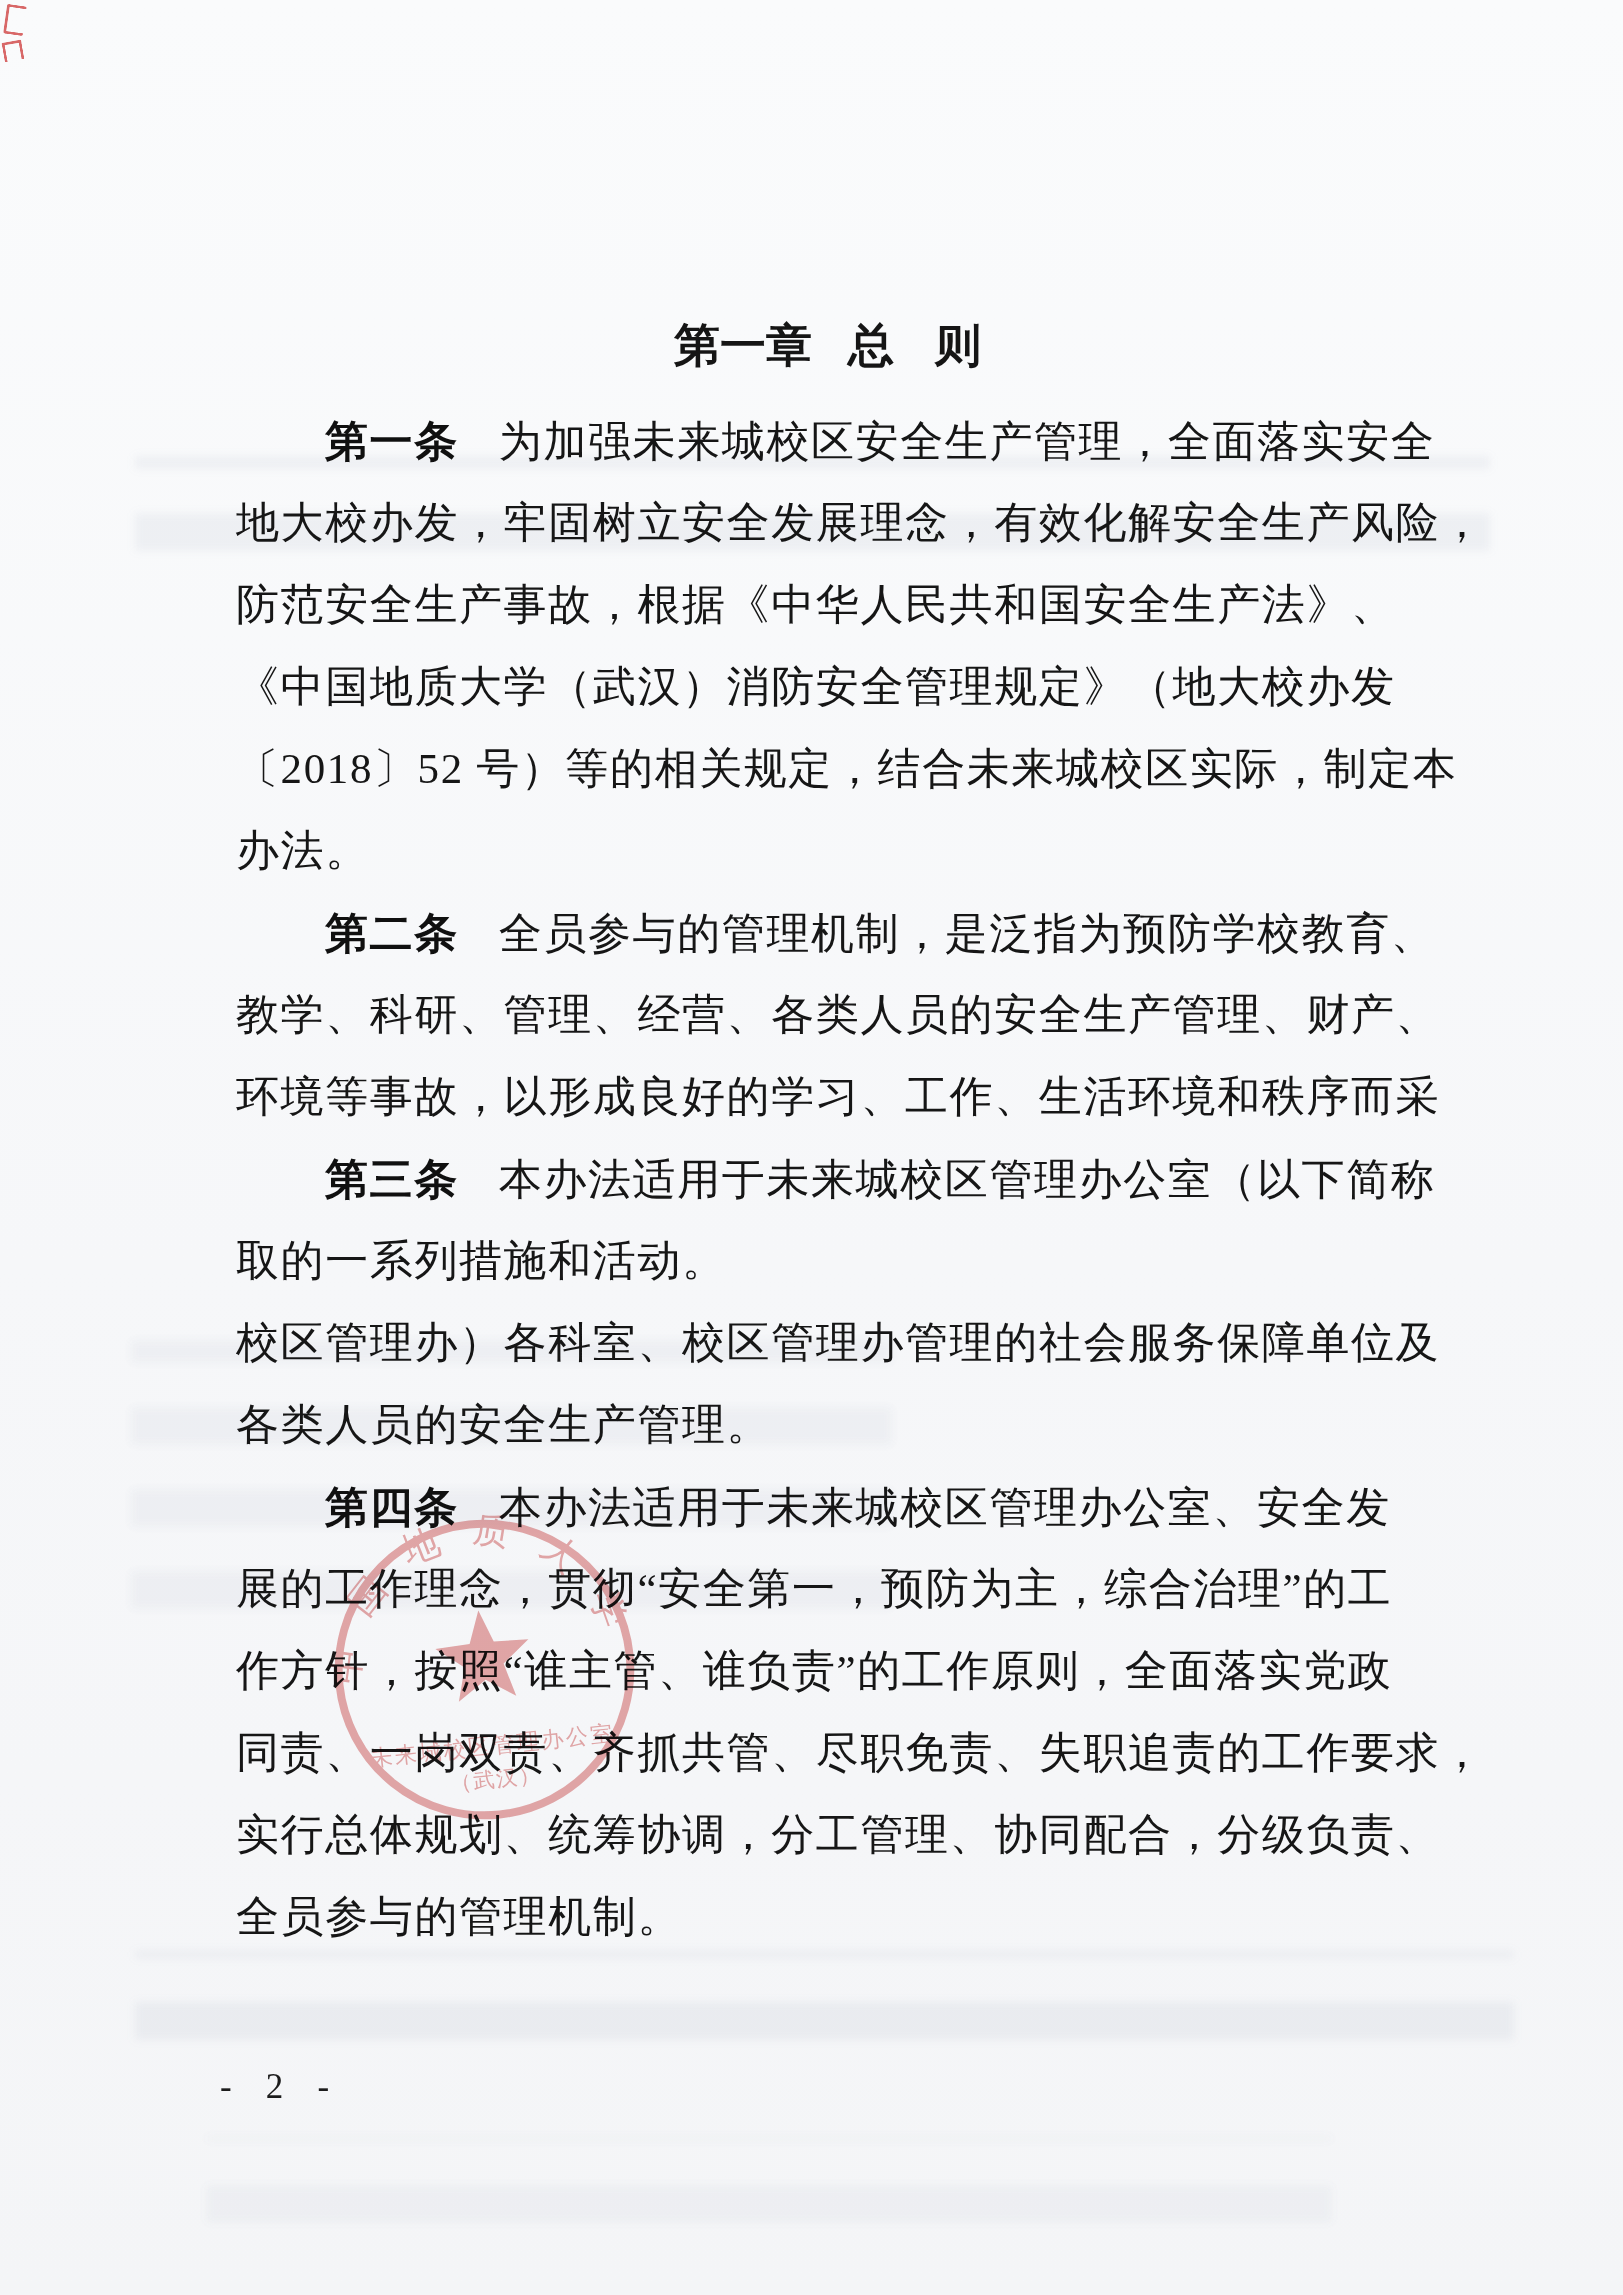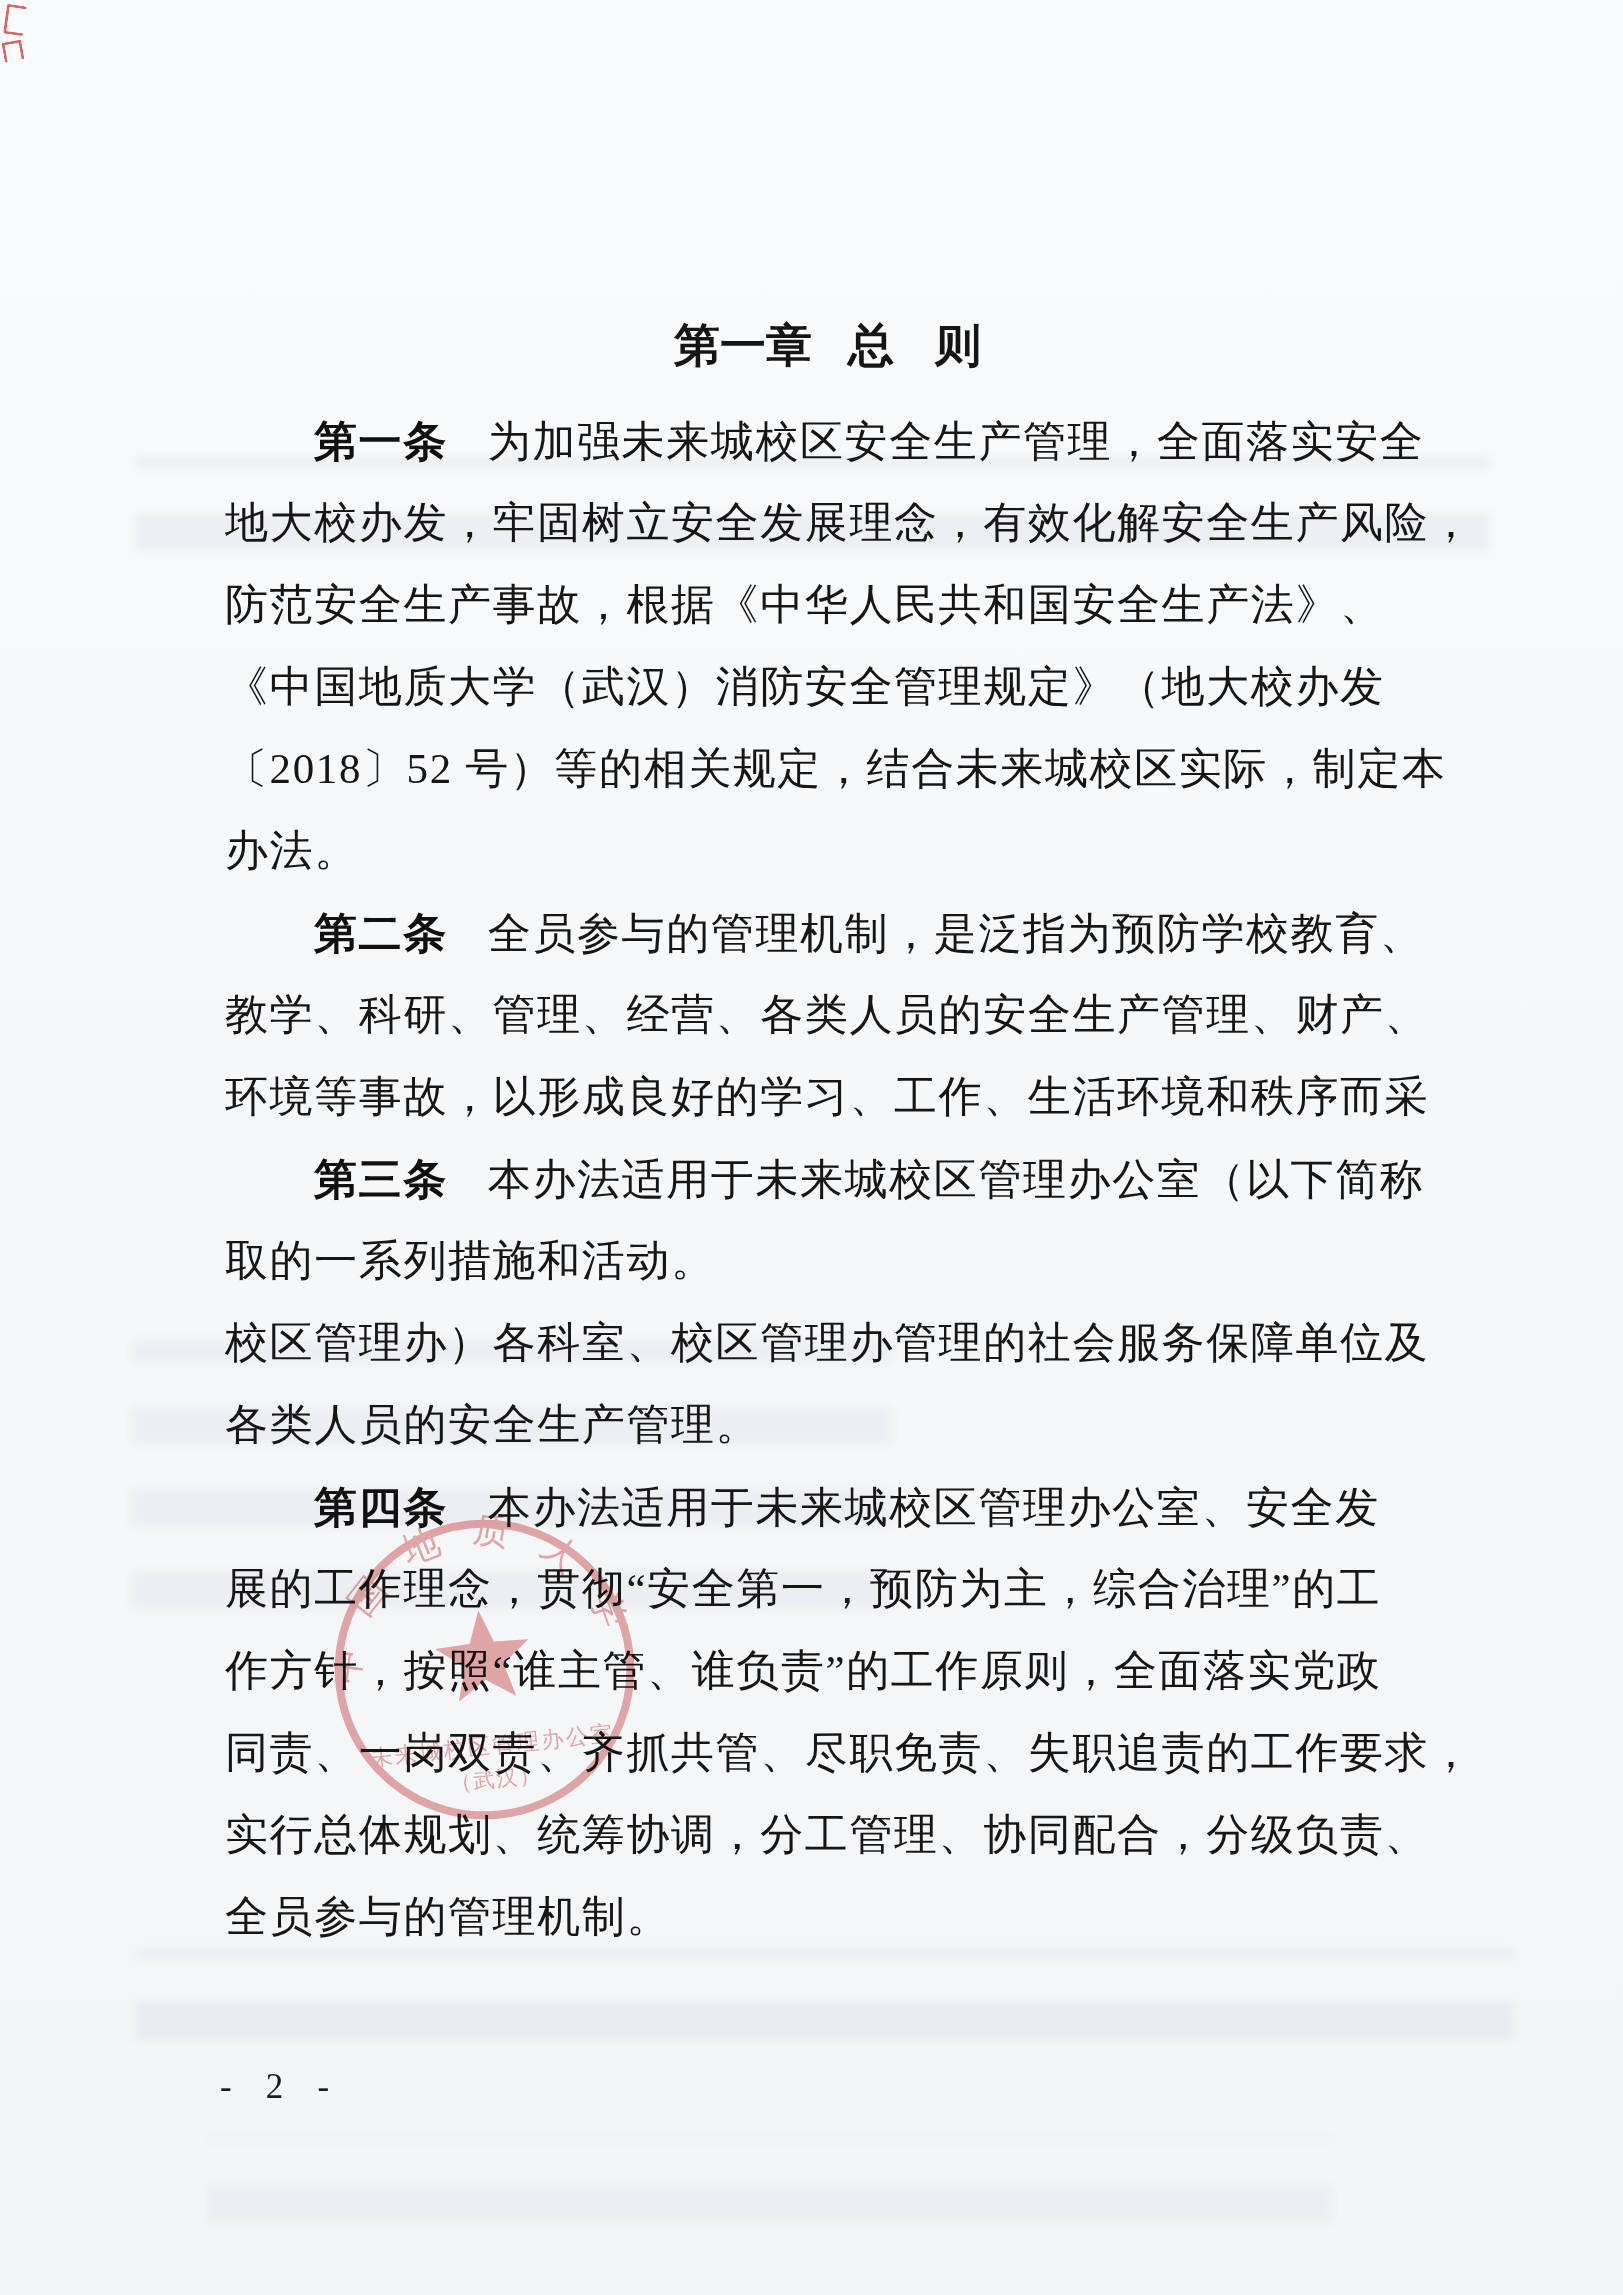--- a/index.html
+++ b/index.html
@@ -20,21 +20,21 @@
     font-weight:700;
     font-size:46px;
     color:#151515;
   }
   .chapter-title .t2{margin-left:36px;}
   .chapter-title .t3{margin-left:41px;}
 
   
   .body-block{
     position:absolute;
-    left:225px;top:400px;width:1237px;
+    left:236px;top:400px;width:1237px;
   }
   .line{
     height:82px;line-height:82px;
     font-size:43px;
     letter-spacing:1.6px;
     white-space:nowrap;
     color:#161616;
   }
   .line.indent{padding-left:89px;}
   .article-label{

